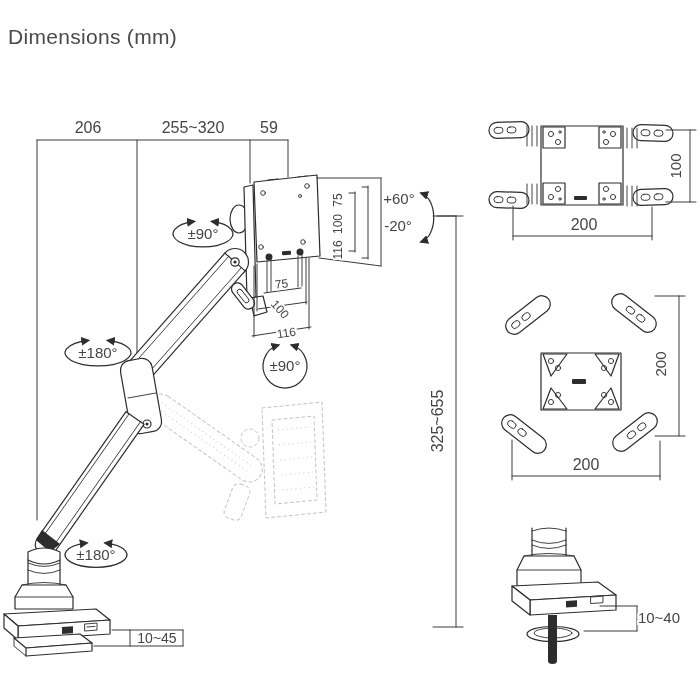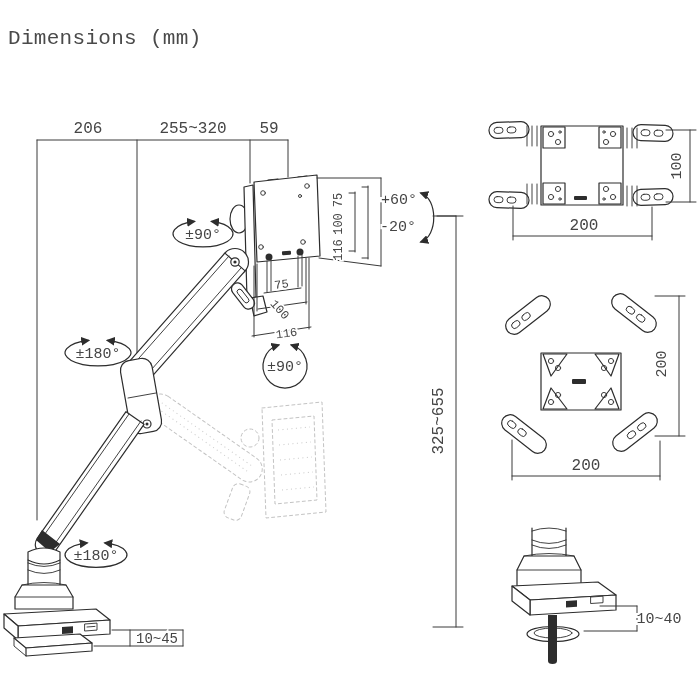--- a/index.html
+++ b/index.html
@@ -1,17 +1,17 @@
 <!DOCTYPE html>
 <html><head>
 <meta charset="utf-8">
 <style>
   html,body{margin:0;padding:0;background:#ffffff;}
   .stage{position:relative;width:700px;height:700px;background:#fff;overflow:hidden;
-         font-family:Liberation Mono, monospace;}
+         font-family:Liberation Sans, sans-serif;}
   svg{display:block;}
   .ln{stroke:#2d2d2d;stroke-width:1.2;fill:none;stroke-linecap:round;stroke-linejoin:round;}
   .lnthin{stroke:#2d2d2d;stroke-width:0.9;fill:none;stroke-linecap:round;}
   .dimln{stroke:#3a3a3a;stroke-width:1;fill:none;stroke-linecap:round;}
   .fillwhite{fill:#ffffff;}
   .darkfill{fill:#2d2d2d;stroke:none;}
   .ghost{stroke:#c3c3c3;stroke-width:1;fill:none;stroke-dasharray:3 3;stroke-linecap:round;}
   .ghostdots{stroke:#c9c9c9;stroke-width:1;fill:none;stroke-dasharray:1 3.5;}
   text{fill:#454545;}
   .dim{font-size:16px;paint-order:stroke;stroke:#ffffff;stroke-width:4px;fill:#454545;}

